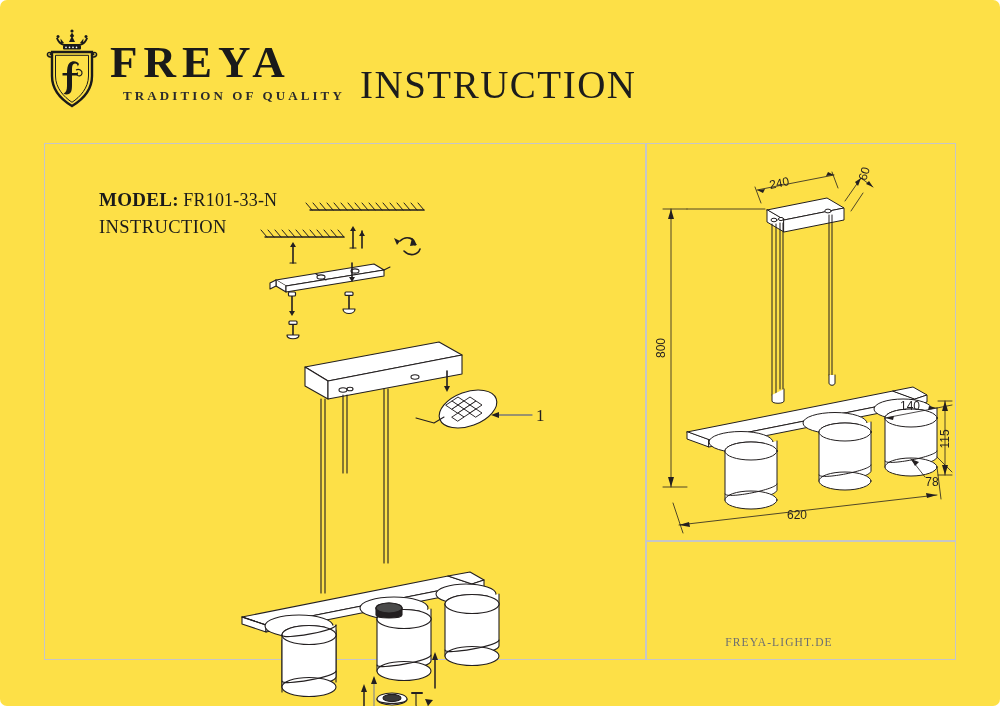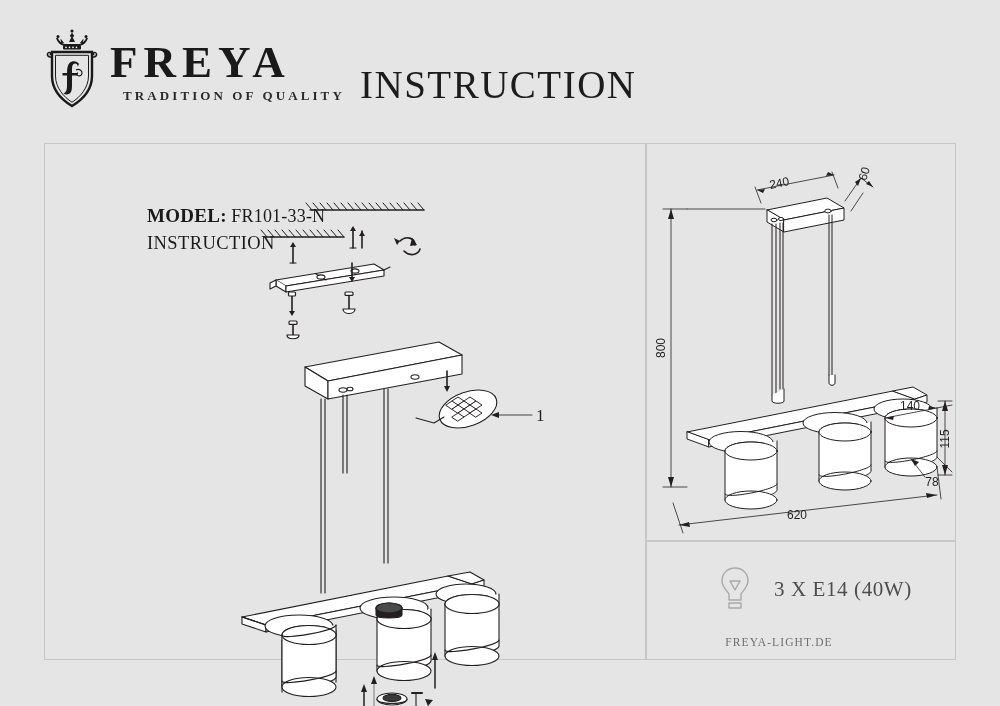--- a/index.html
+++ b/index.html
@@ -12,21 +12,22 @@
     height: 706px;
     position: relative;
     font-family: "Liberation Serif", serif;
     color: #231f20;
     overflow: hidden;
   }
 
   .page {
     position: absolute;
     inset: 0;
-    background: #e5e5e5;
+    background: #fde047;
+    border-radius: 7px;
   }
 
   
   .header {
     position: absolute;
     left: 0; top: 0;
     width: 1000px; height: 130px;
   }
   .logo-block {
     position: absolute;
@@ -87,23 +88,22 @@
   .h-divider {
     position: absolute;
     left: 645px; top: 540px;
     width: 311px; height: 1.5px;
     background: #c6c6c8;
   }
 
   
   .model-block {
     position: absolute;
-    left: 99px; top: 202px;
+    left: 99px; top: 186px;
     line-height: 1.45;
-    margin-left: 48px;
   }
   .model-line {
     font-family: "Liberation Serif", serif;
     font-size: 17.5px;
     color: #1a1a1a;
     white-space: nowrap;
   }
   .model-label {
     font-weight: 700;
     font-variant: small-caps;
@@ -549,27 +549,16 @@
       <text class="dim-text" x="135" y="44" transform="rotate(-11 135 44)" text-anchor="middle">240</text>
       <text class="dim-text" x="223" y="32" transform="rotate(-72 223 32)" text-anchor="middle">60</text>
       <text class="dim-text" x="20" y="205" transform="rotate(-90 20 205)" text-anchor="middle">800</text>
       <text class="dim-text" x="265" y="267" text-anchor="middle">140</text>
       <text class="dim-text" x="304" y="296" transform="rotate(-90 304 296)" text-anchor="middle">115</text>
       <text class="dim-text" x="287" y="343" text-anchor="middle">78</text>
       <text class="dim-text" x="152" y="376" text-anchor="middle">620</text>
     </svg>
   </div>
 
-  <div class="spec-row">
-    <svg width="34" height="46" viewBox="0 0 34 46">
-      <g fill="none" stroke="#a7a9ac" stroke-width="1.4" stroke-linejoin="round" stroke-linecap="round">
-        <path d="M17 2 C25 2, 30 8, 30 15 C30 20, 26 24, 23 28 L23 34 L11 34 L11 28
-                 C8 24, 4 20, 4 15 C4 8, 9 2, 17 2 Z"></path>
-        <path d="M12 15 L22 15 L17 24 Z"></path>
-        <rect x="11" y="37" width="12" height="5"></rect>
-      </g>
-    </svg>
-    <div class="spec-text">3 X E14 (40W)</div>
-  </div>
 
   <div class="website">FREYA-LIGHT.DE</div>
 
 </div>
 
 </body></html>

